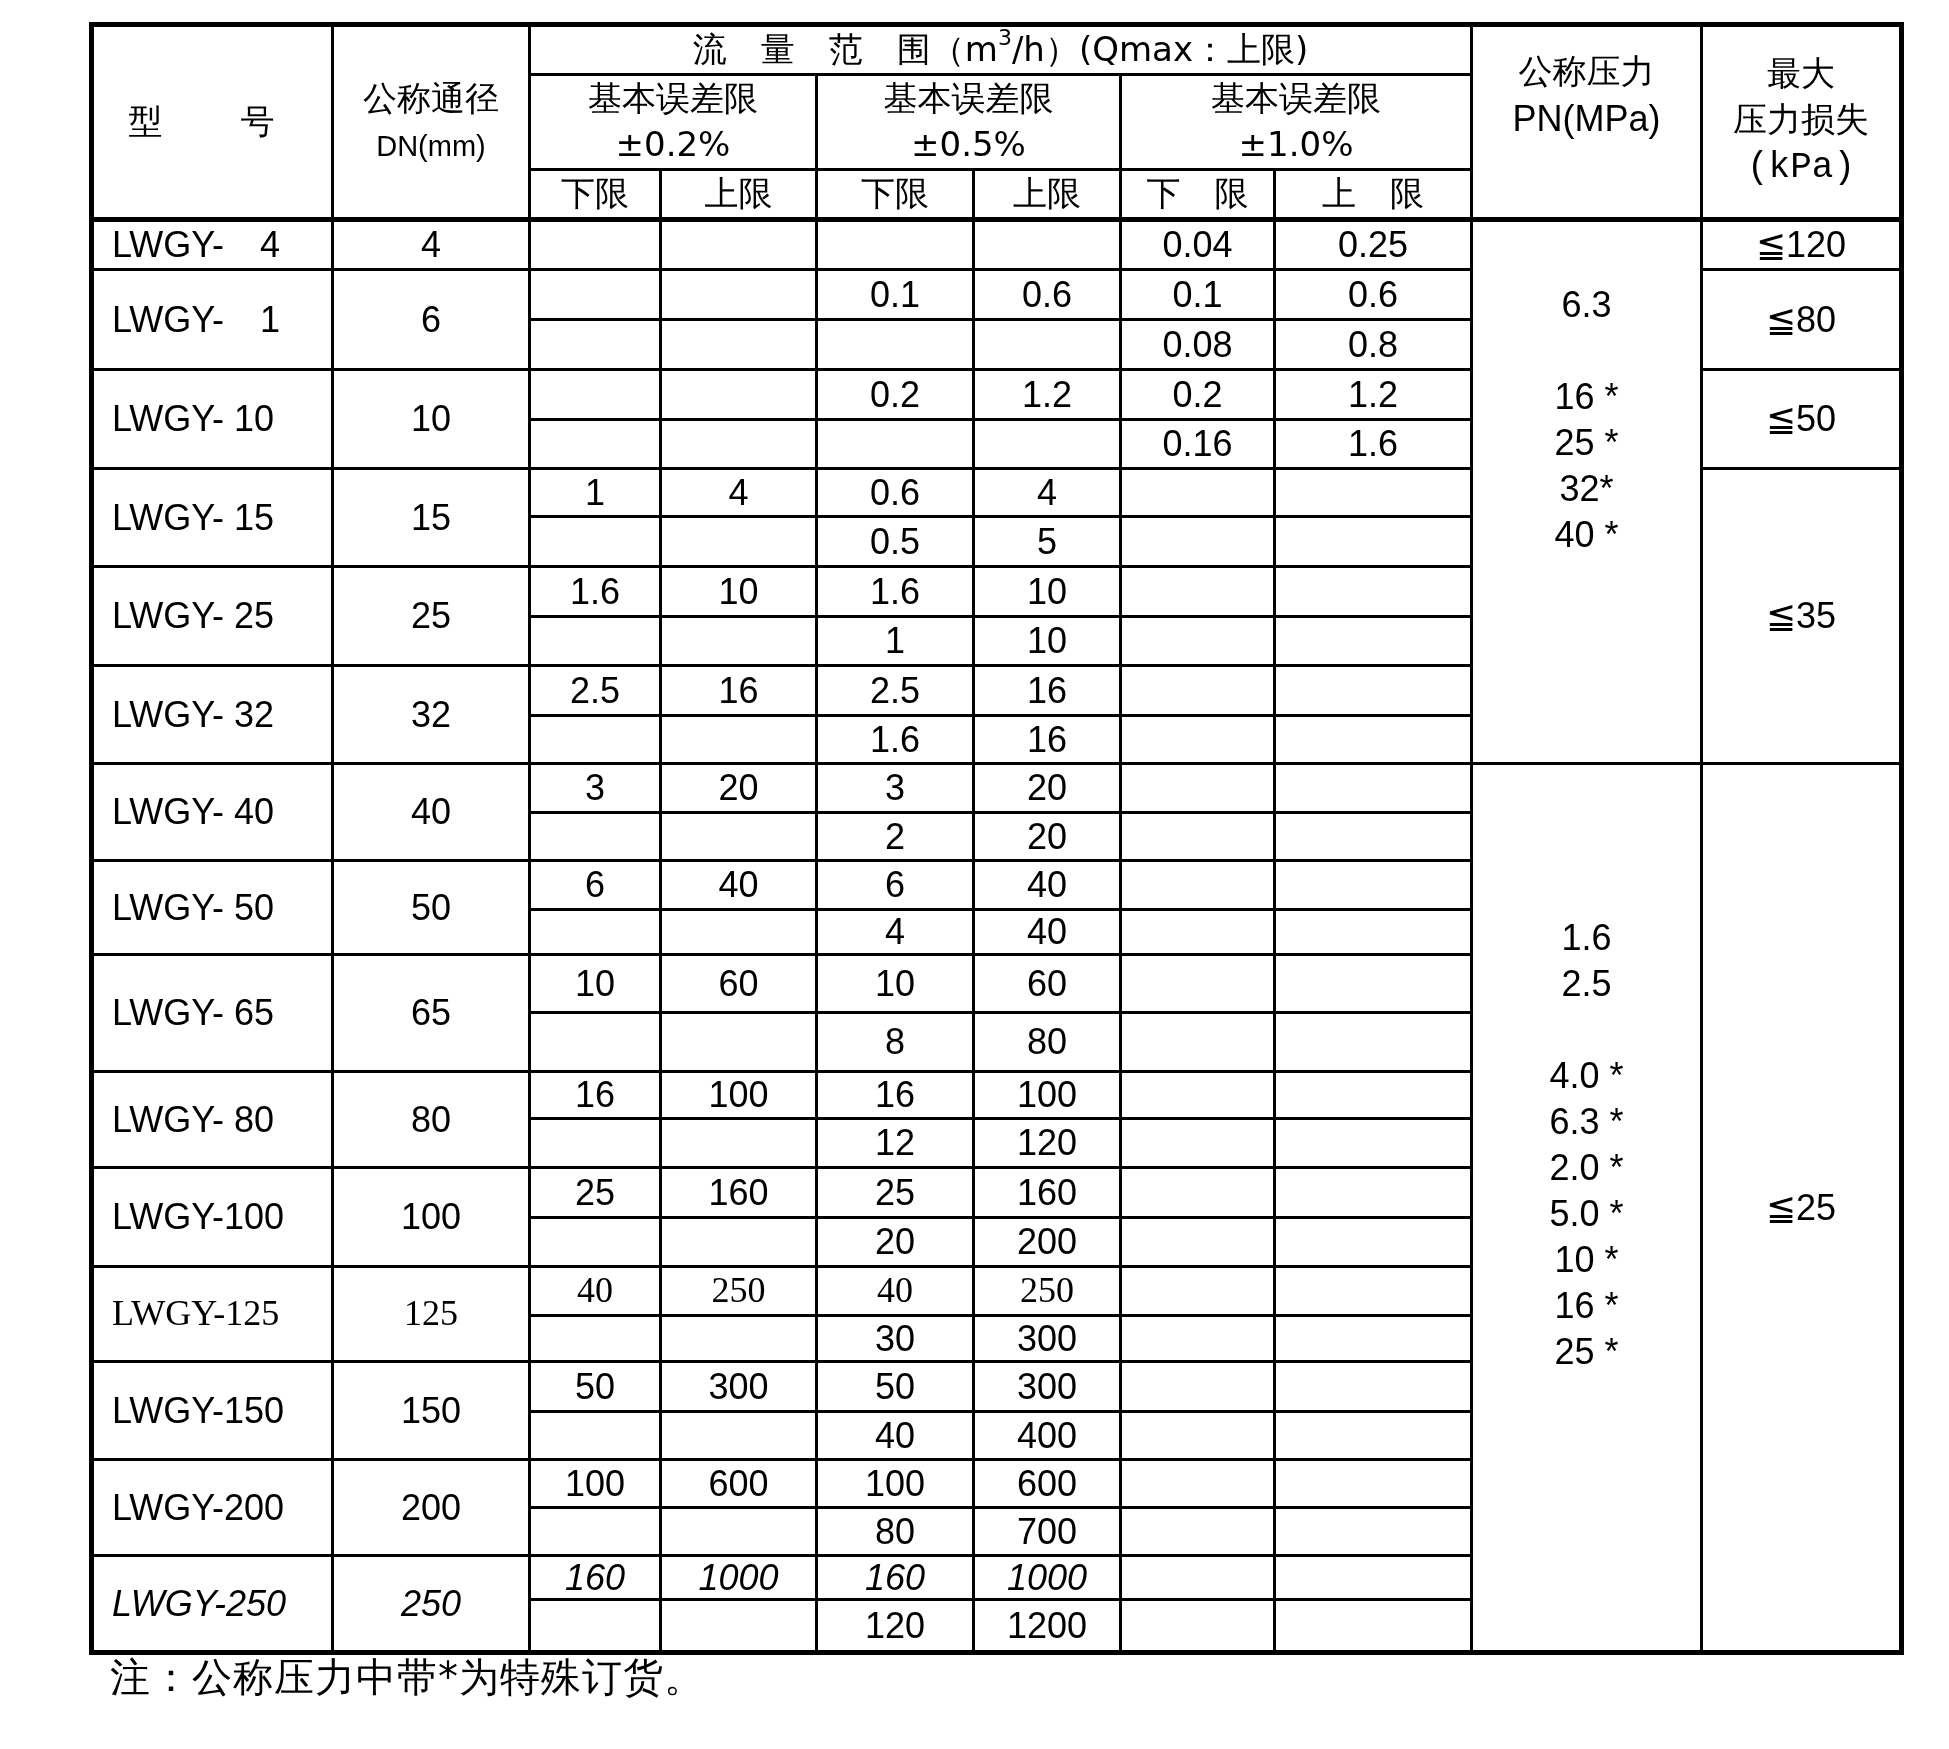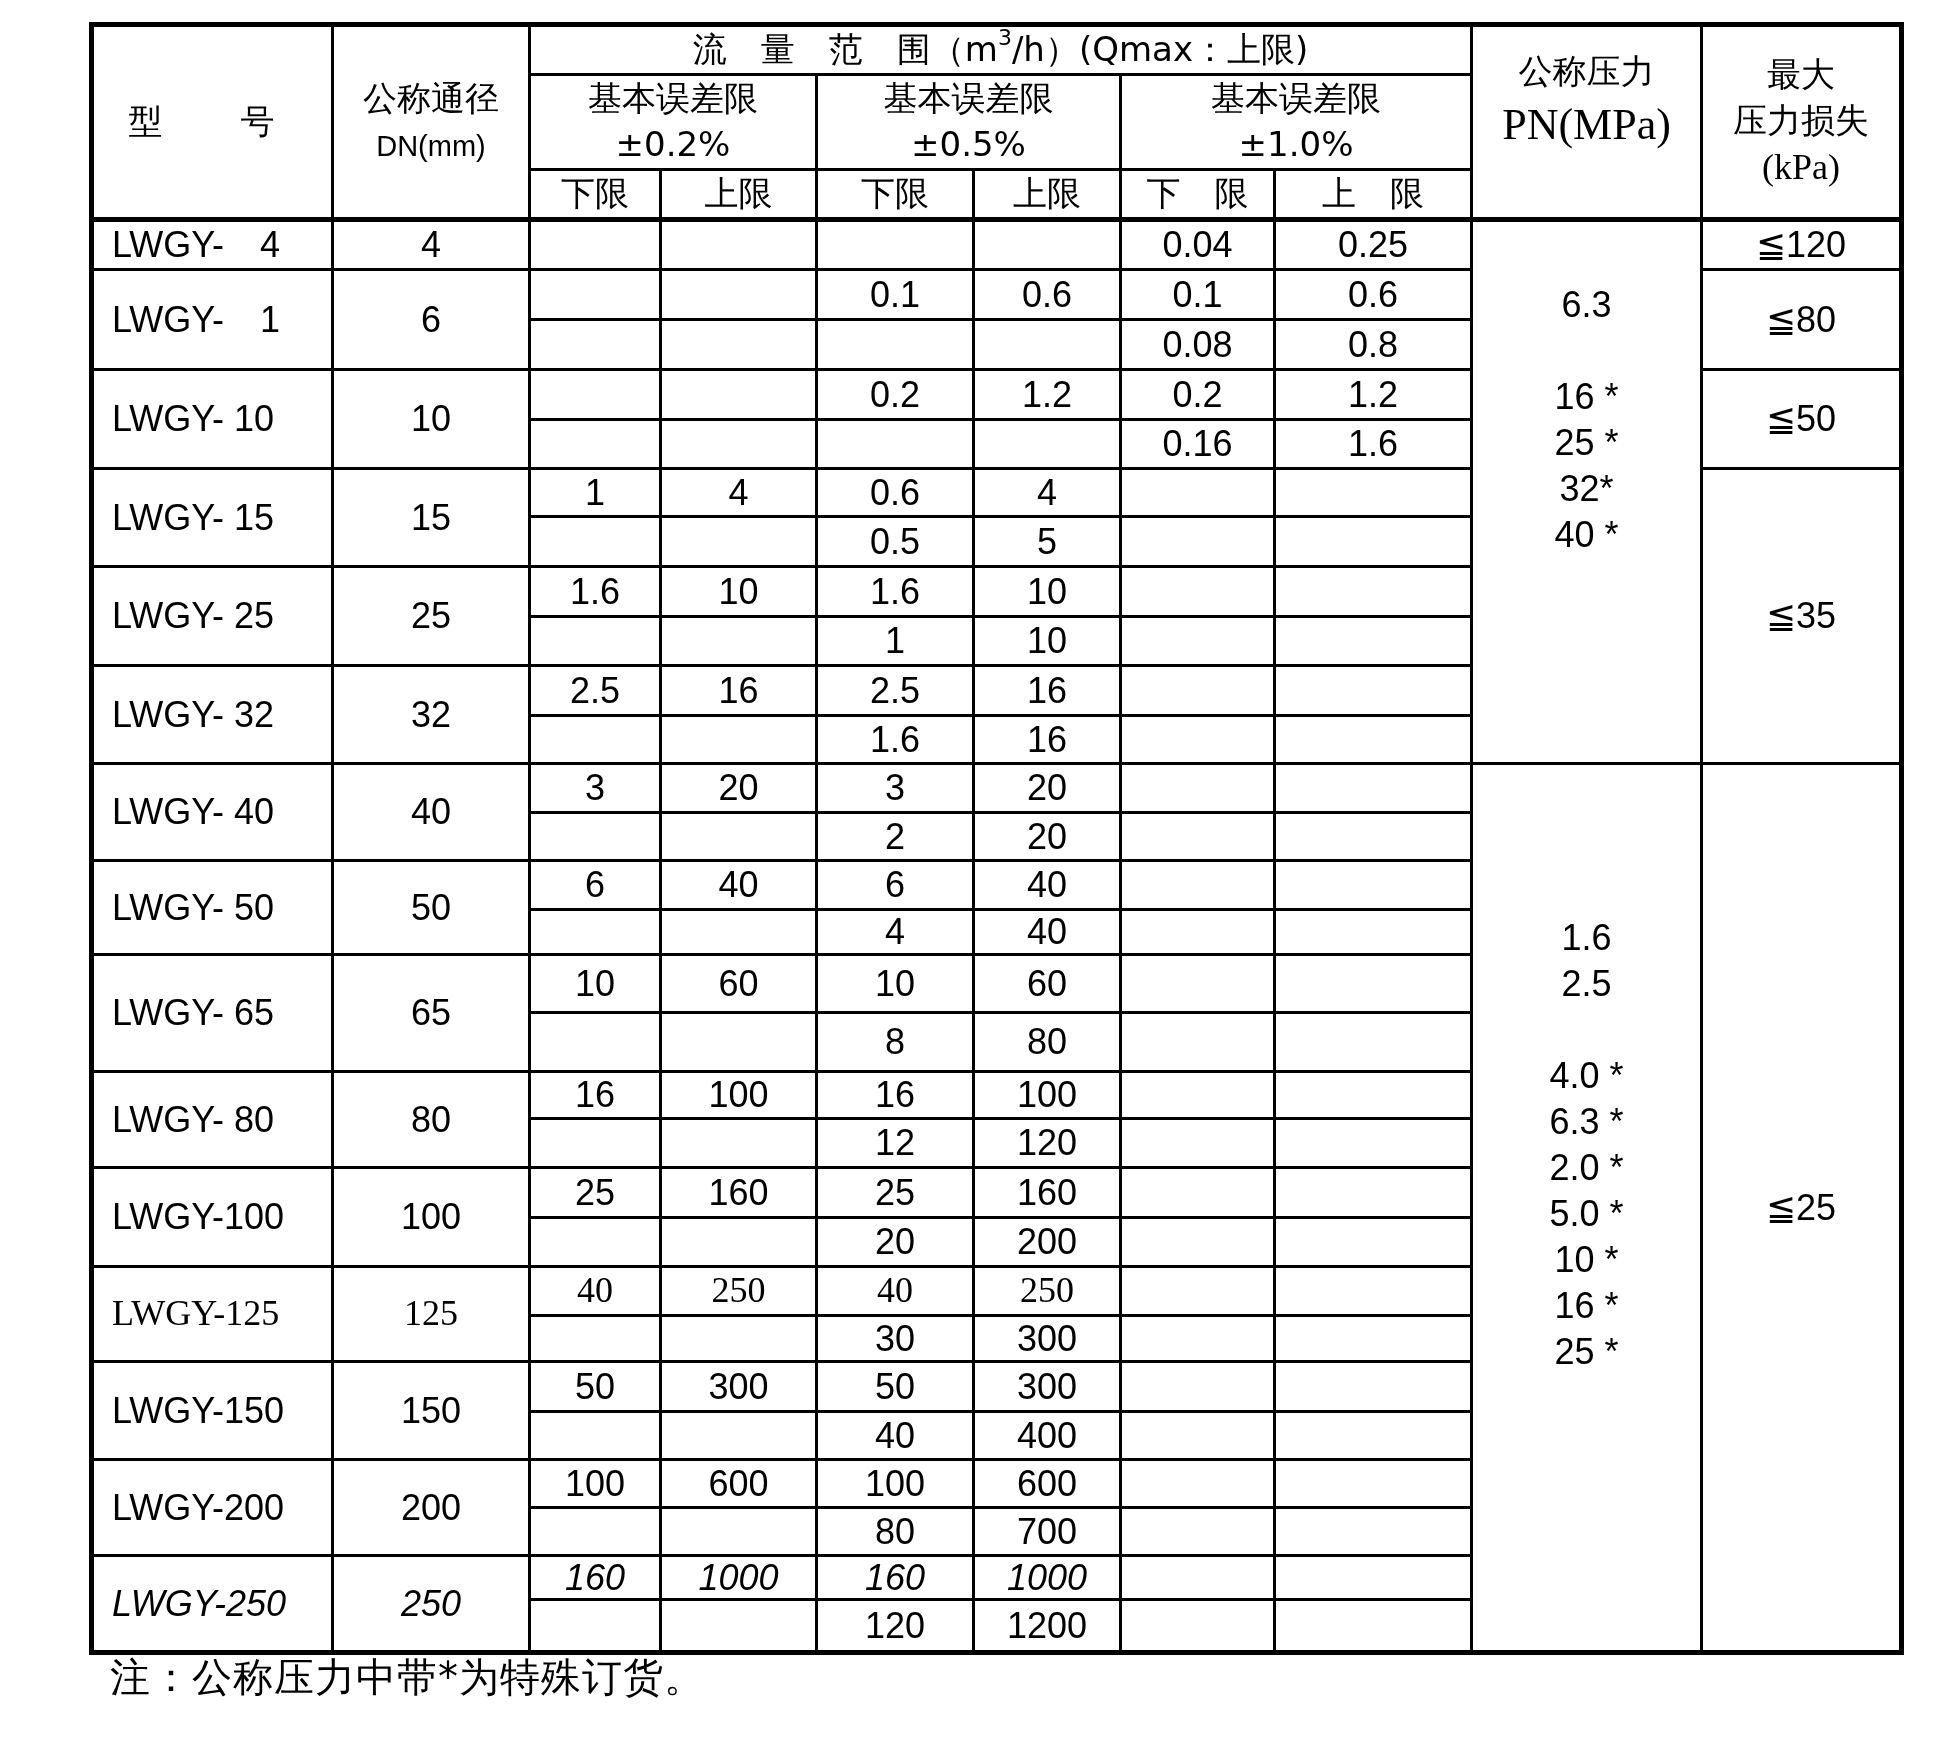--- a/index.html
+++ b/index.html
@@ -34,22 +34,22 @@
     <col style="width:154px">
       <col style="width:197px">
     <col style="width:230px">
       <col style="width:200px">
   </colgroup>
   <thead>
     <tr style="height:49px">
       <th rowspan="3" class="thick-b"><span class="spaced">型　号</span></th>
       <th rowspan="3" class="thick-b"><span>公称通径</span><br><span style="font-family:'Liberation Sans',sans-serif;font-size:29px">DN(mm)</span></th>
       <th colspan="6"><span>流　量　范　围（m</span><sup>3</sup><span>/h）(Qmax：上限)</span></th>
-      <th rowspan="3" class="thick-b" style="vertical-align:top;padding-top:22px"><span>公称压力</span><br><span style="font-family:Liberation Serif, serif;font-size:44px">PN(MPa)</span></th>
-      <th rowspan="3" class="thick-b"><span>最大</span><br><span>压力损失</span><br><span style="font-family:Liberation Serif, serif;font-size:36px">(kPa)</span></th>
+      <th rowspan="3" class="thick-b" style="vertical-align:top;padding-top:22px"><span>公称压力</span><br><span style="font-family:Liberation Sans, sans-serif;font-size:36px">PN(MPa)</span></th>
+      <th rowspan="3" class="thick-b"><span>最大</span><br><span>压力损失</span><br><span style="font-family:Liberation Mono, monospace;font-size:36px">(kPa)</span></th>
     </tr>
     <tr style="height:95px">
       <th colspan="2"><span>基本误差限</span><br><span>±0.2%</span></th>
       <th colspan="2"><span>基本误差限</span><br><span>±0.5%</span></th>
       <th colspan="2"><span>基本误差限</span><br><span>±1.0%</span></th>
     </tr>
     <tr style="height:48px">
       <th class="thick-b">下限</th>
       <th class="thick-b">上限</th>
       <th class="thick-b">下限</th>

